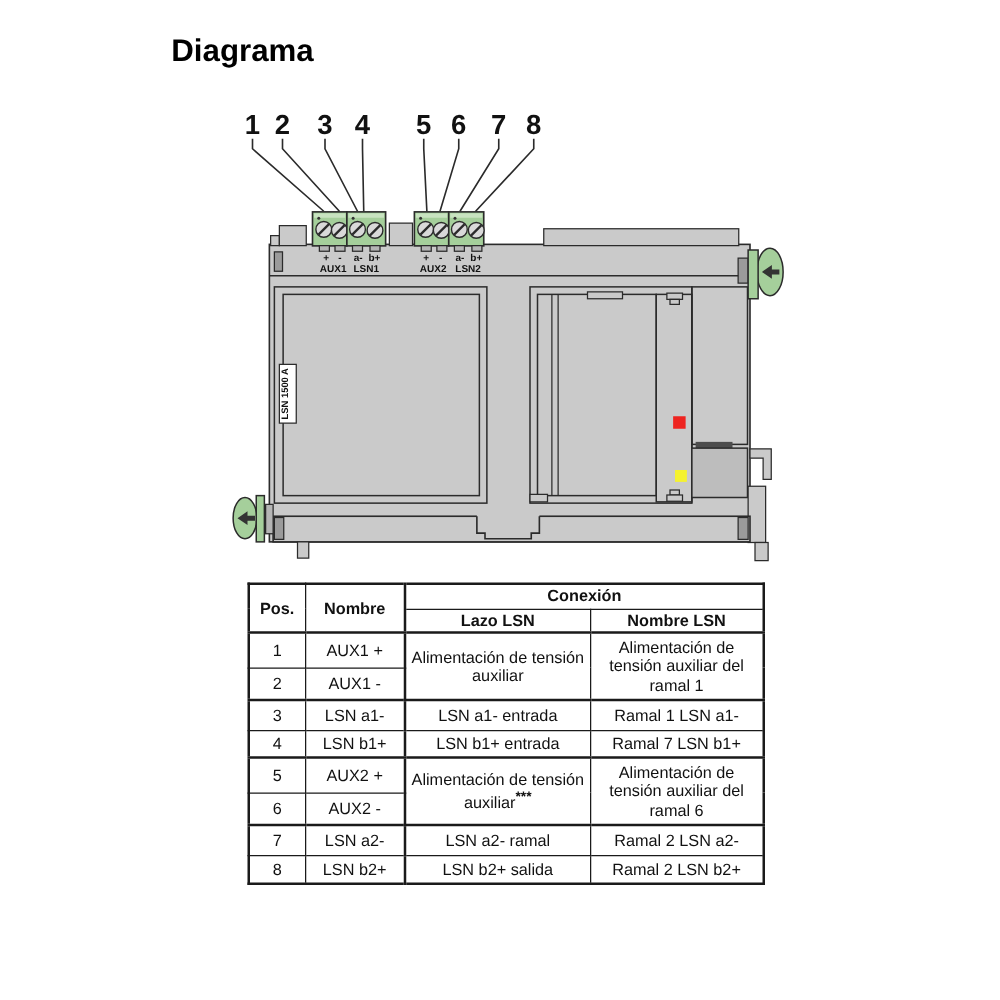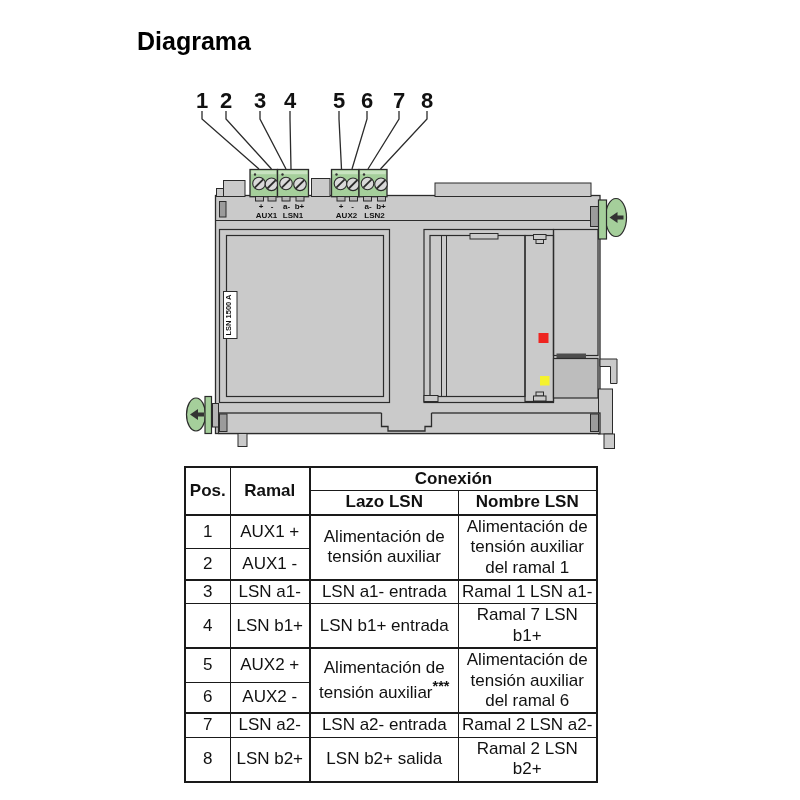--- a/index.html
+++ b/index.html
@@ -16,22 +16,22 @@
   .graytab{fill:#b5b5b5;stroke:#2b2b2b;stroke-width:1px;}
   .tblock{fill:#a5cf9b;stroke:#2b2b2b;stroke-width:1.3px;}
   .tband{fill:#c8e3c0;}
   .screw{fill:#d9d9d9;stroke:#2b2b2b;stroke-width:1.1px;}
   .slot{stroke:#2b2b2b;stroke-width:1.8px;}
   .green{fill:#a5cf9b;stroke:#2b2b2b;stroke-width:1.2px;}
   .tlabel{font-size:8px;font-weight:bold;}
   .mlabel{font-size:7.5px;font-weight:bold;}
   .darkbar{fill:#4d4d4d;}
   
-  #conn-table{position:absolute;left:184px;top:466px;border-collapse:collapse;
-    font-size:17px;line-height:1.2;table-layout:fixed;}
+  #conn-table{position:absolute;left:198px;top:466px;border-collapse:collapse;
+    font-size:13px;line-height:1.2;table-layout:fixed;}
   #conn-table th,#conn-table td{border:1px solid #1a1a1a;text-align:center;vertical-align:middle;
     padding:1px 3px;font-weight:normal;}
   #conn-table{border:2px solid #1a1a1a;}
   #conn-table th{font-weight:bold;}
   .bb2{border-bottom-width:2px !important;}
   .bl2{border-left-width:2px !important;}
   #conn-table sup{font-weight:bold;font-size:0.85em;}
 </style>
 </head>
 <body>
@@ -195,21 +195,21 @@
 <table id="conn-table">
   <colgroup>
     <col style="width:45px">
       <col style="width:80px">
       <col style="width:148px">
       <col style="width:139px">
   </colgroup>
   <thead>
     <tr style="height:20px">
       <th rowspan="2" class="bb2">Pos.</th>
-      <th rowspan="2" class="bb2">Ramal</th>
+      <th rowspan="2" class="bb2">Nombre</th>
       <th colspan="2" class="bl2">Conexión</th>
     </tr>
     <tr style="height:15px">
       <th class="bl2 bb2">Lazo LSN</th>
       <th class="bb2">Nombre LSN</th>
     </tr>
   </thead>
   <tbody>
     <tr style="height:28px">
       <td>1</td>
@@ -239,21 +239,21 @@
       <td rowspan="2" class="bl2 bb2"><span>Alimentación de tensión auxiliar</span><sup>***</sup></td>
       <td rowspan="2" class="bb2">Alimentación de tensión auxiliar del ramal 6</td>
     </tr>
     <tr style="height:26px">
       <td class="bb2">6</td>
       <td class="bb2">AUX2 -</td>
     </tr>
     <tr style="height:24px">
       <td>7</td>
       <td>LSN a2-</td>
-      <td class="bl2">LSN a2- entrada</td>
+      <td class="bl2">LSN a2- ramal</td>
       <td>Ramal 2 LSN a2-</td>
     </tr>
     <tr style="height:23px">
       <td>8</td>
       <td>LSN b2+</td>
       <td class="bl2">LSN b2+ salida</td>
       <td>Ramal 2 LSN b2+</td>
     </tr>
   </tbody>
 </table>

